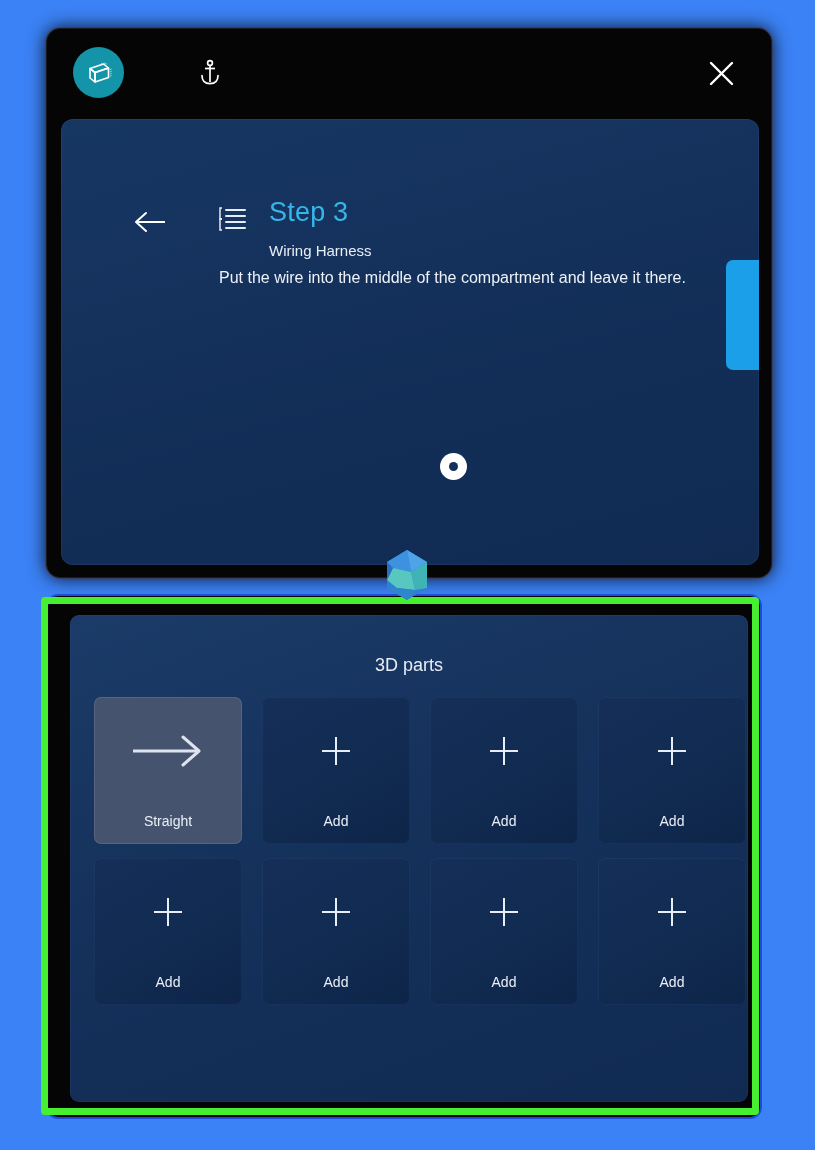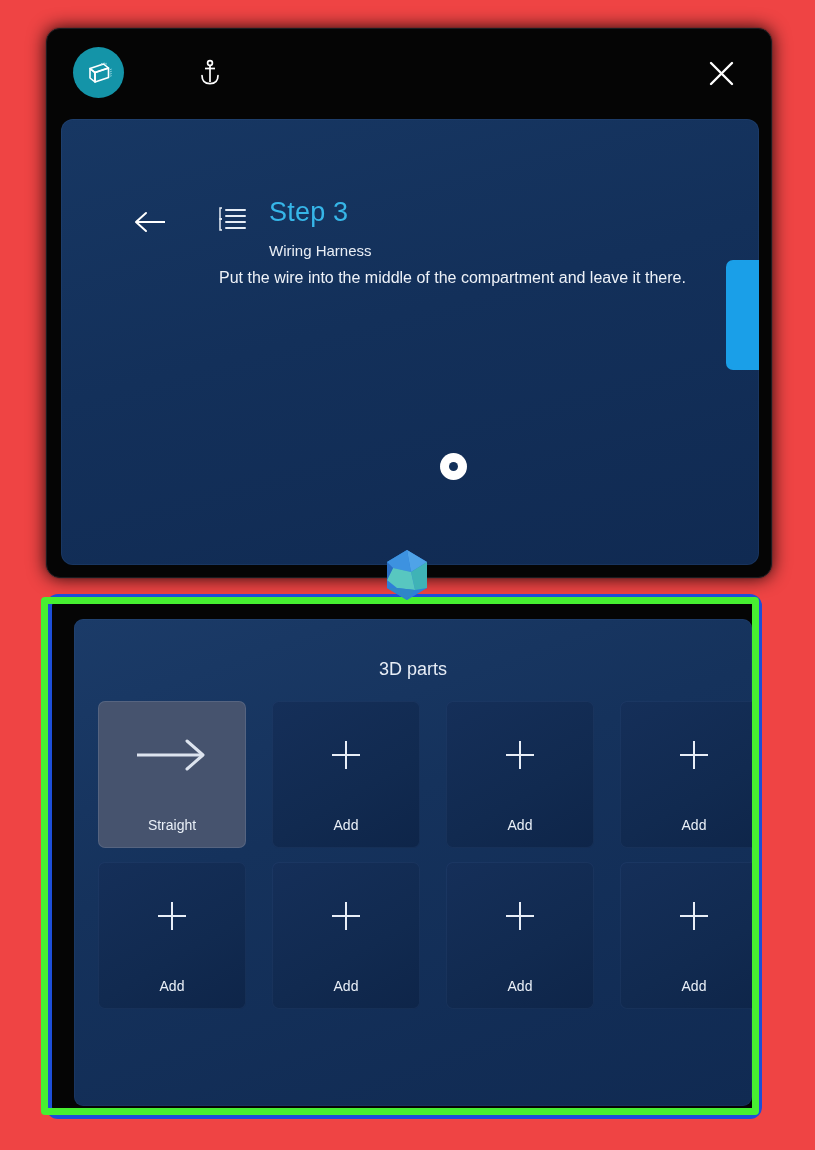--- a/index.html
+++ b/index.html
@@ -10,21 +10,21 @@
     height: 1150px;
     background: #000000;
     font-family: "Liberation Sans", "DejaVu Sans", sans-serif;
     overflow: hidden;
   }
 
   #root {
     position: relative;
     width: 815px;
     height: 1150px;
-    background: #ef4444;
+    background: #3b82f6;
   }
 
   
   .guide-window {
     position: absolute;
     left: 46px;
     top: 28px;
     width: 726px;
     height: 550px;
     background: #050505;
@@ -187,21 +187,21 @@
 
   
   .parts-window {
     position: absolute;
     left: 46px;
     top: 594px;
     width: 716px;
     height: 525px;
     background: #050505;
     border-radius: 12px;
-    border: 6px solid #1d4ed8;
+    border: 2px solid #1d4ed8;
   }
 
   .green-highlight {
     position: absolute;
     left: 41px;
     top: 597px;
     width: 718px;
     height: 518px;
     border: 7px solid #47ef31;
     border-radius: 4px;
@@ -232,21 +232,21 @@
   }
 
   .parts-grid {
     position: absolute;
     left: 24px;
     top: 82px;
     width: 634px;
     display: grid;
     grid-template-columns: repeat(4, 148px);
     grid-template-rows: repeat(2, 147px);
-    gap: 14px 26px;
+    gap: 14px 20px;
   }
 
   .part-tile {
     position: relative;
     border-radius: 7px;
     background: linear-gradient(150deg, #152f59 0%, #112a50 60%, #0e2549 100%);
     box-shadow: inset 0 0 0 1px rgba(90,130,190,0.10);
     cursor: pointer;
   }
   .part-tile.selected {

